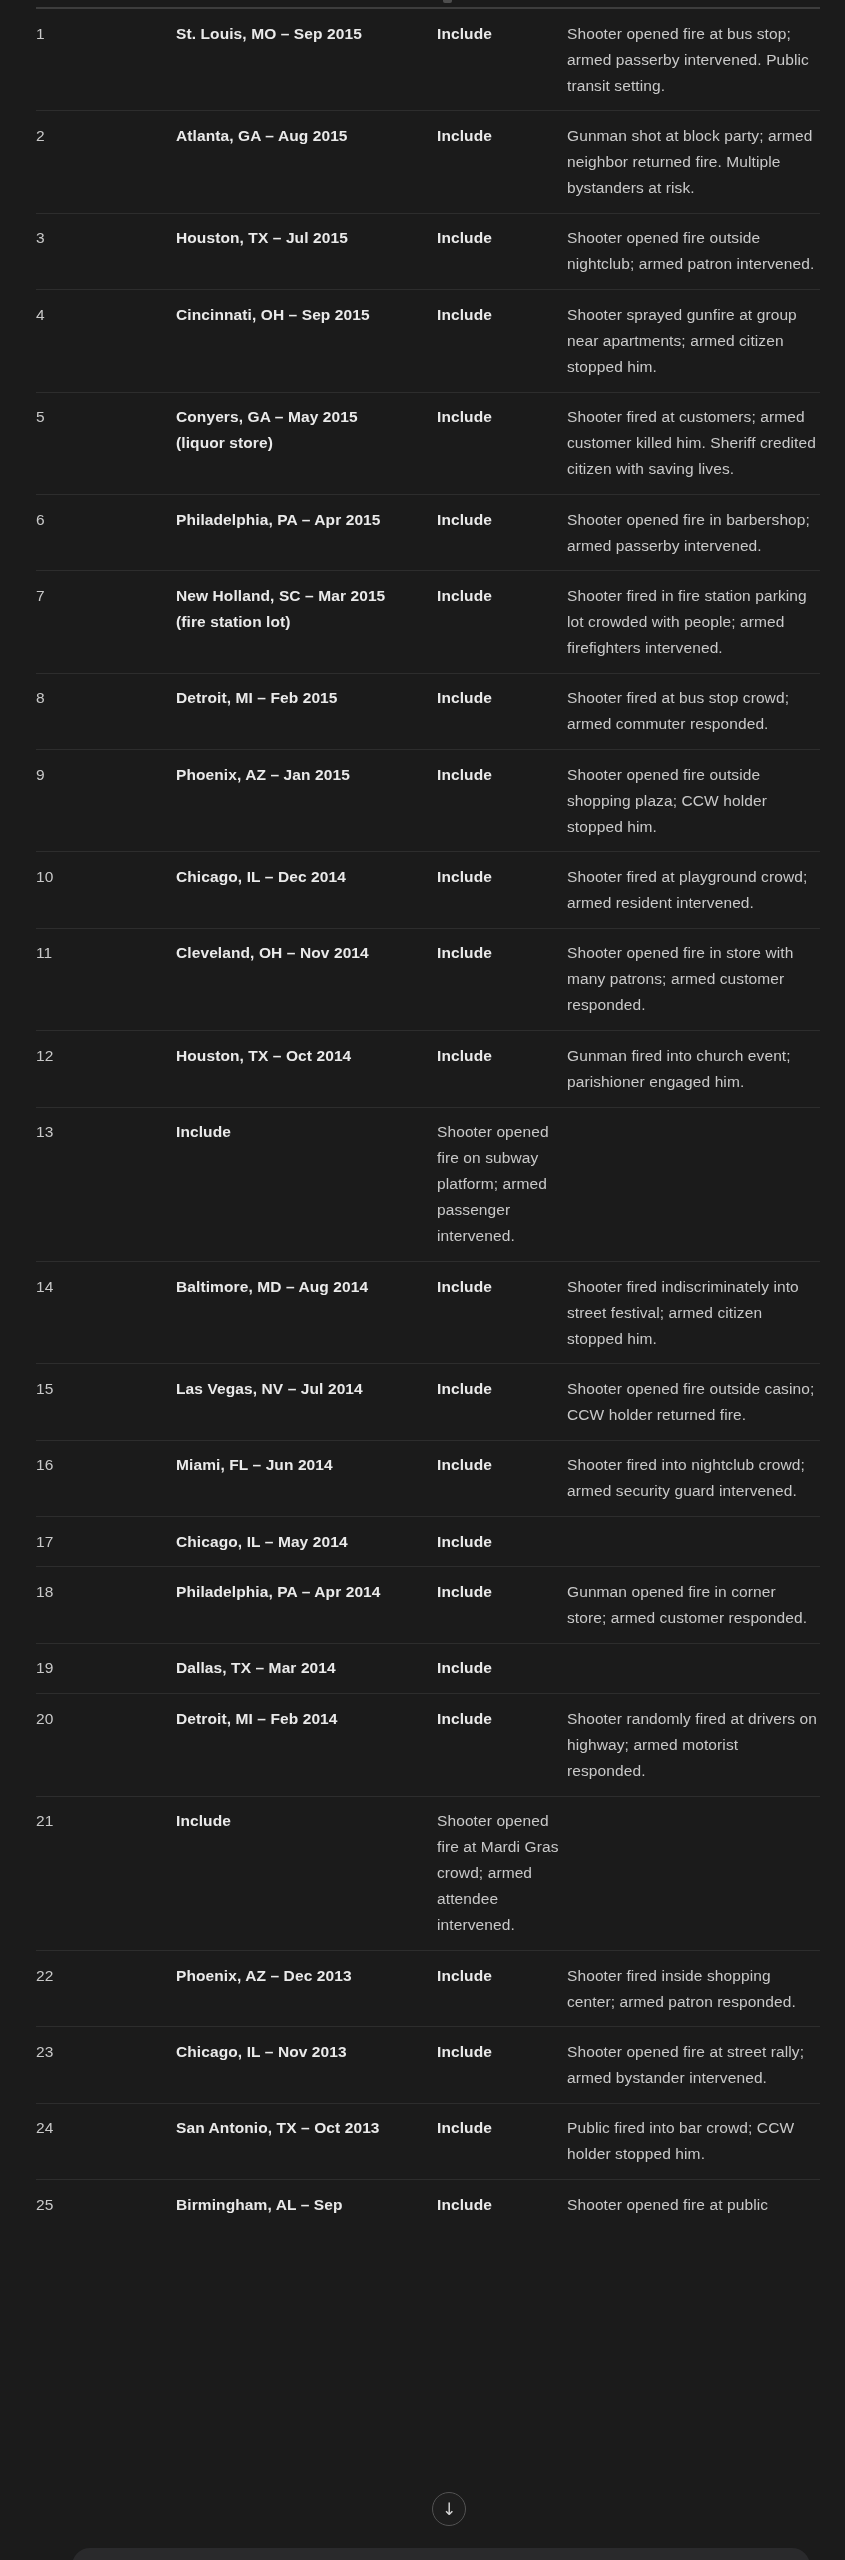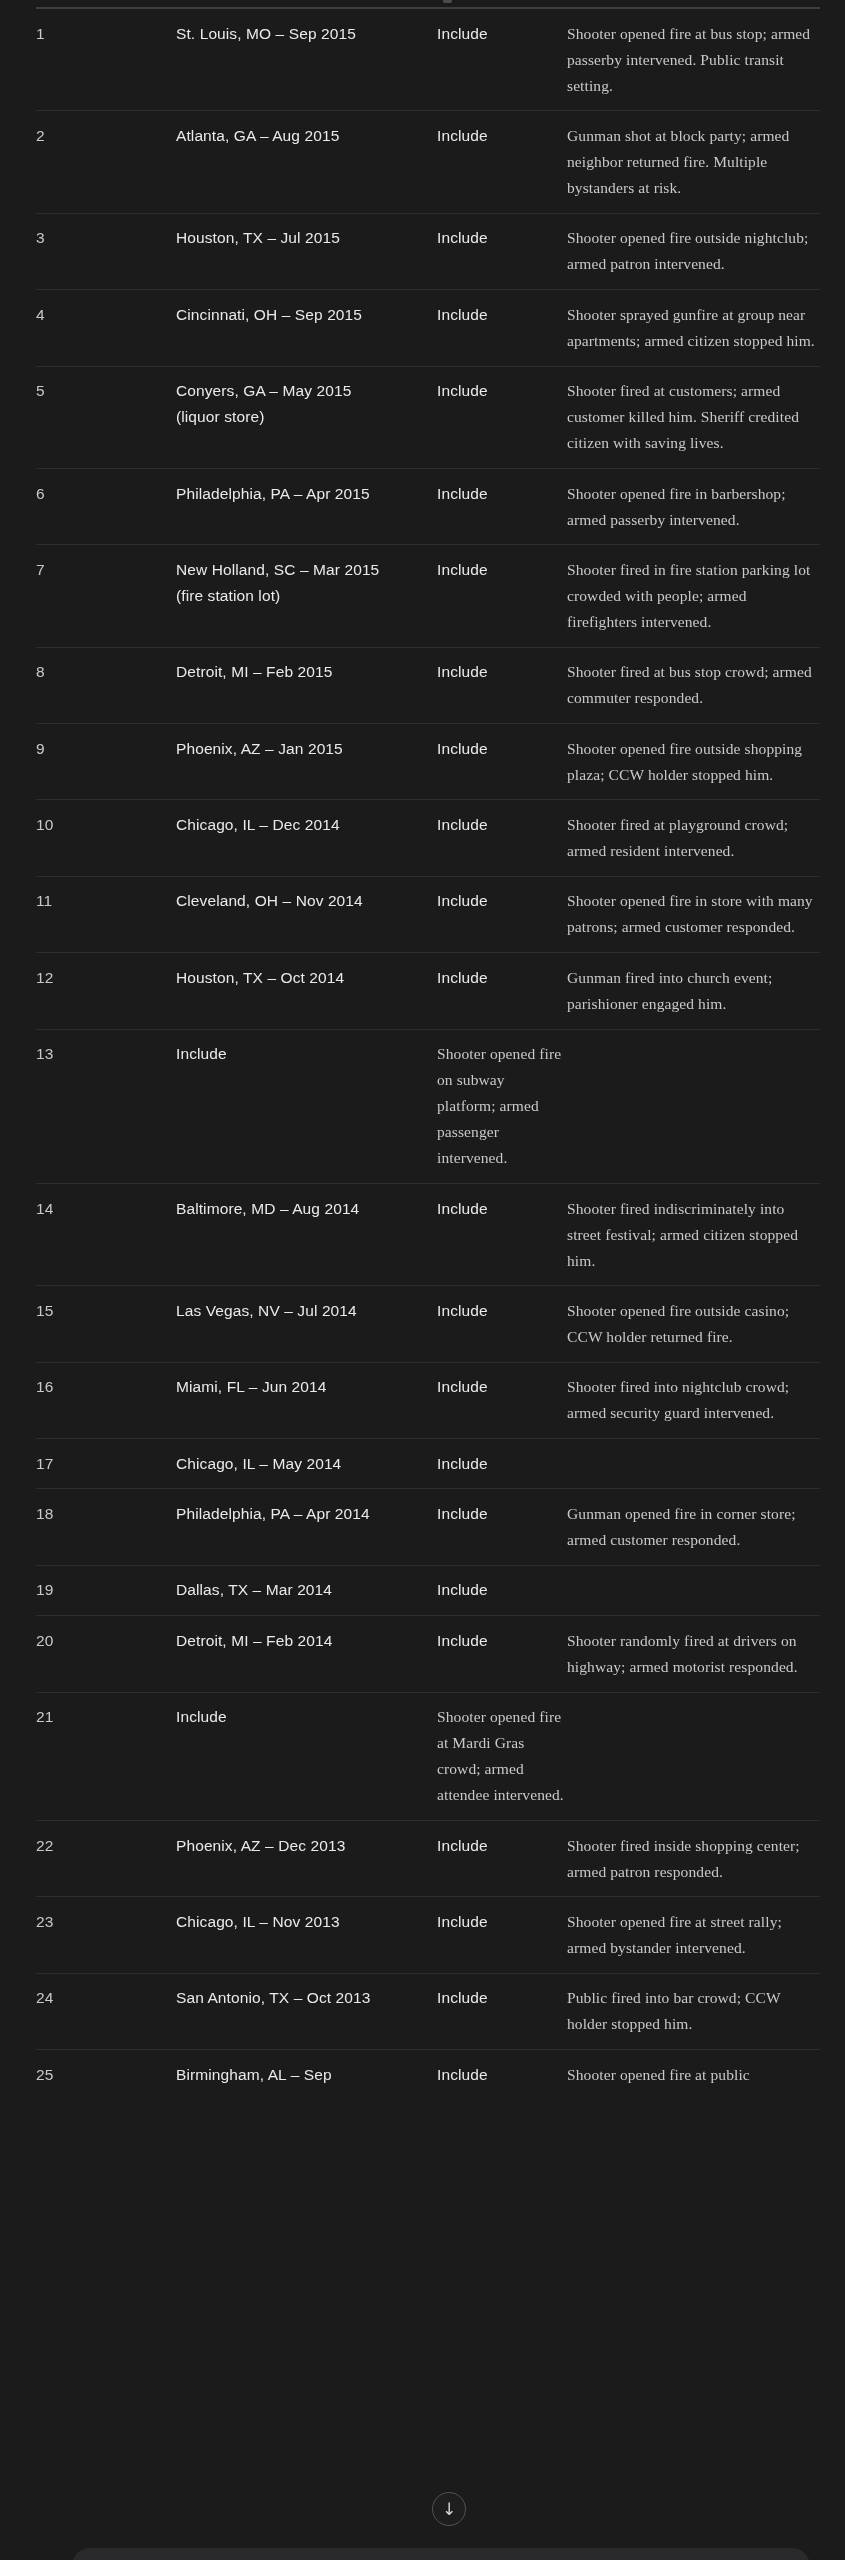--- a/index.html
+++ b/index.html
@@ -30,25 +30,25 @@
     border-top: 1px solid #2d2d2d;
   }
   #rows .row:first-child { border-top: none; }
   .cell {
     font-size: 15.5px;
     line-height: 26px;
     letter-spacing: 0.1px;
     color: #c9c9c9;
   }
   .cell.case, .cell.decision {
-    font-weight: 400;
+    font-weight: 700;
     color: #eaeaea;
   }
   .cell.case { padding-right: 46px; }
-  .cell.note { padding-right: 2px; font-family: Liberation Serif, serif; }
+  .cell.note { padding-right: 2px; }
   .clipped-glyph {
     position: absolute;
     left: 443px;
     top: 0;
     width: 9px;
     height: 3px;
     background: #5a5a5a;
     border-radius: 0 0 2px 2px;
     opacity: 0.8;
   }

